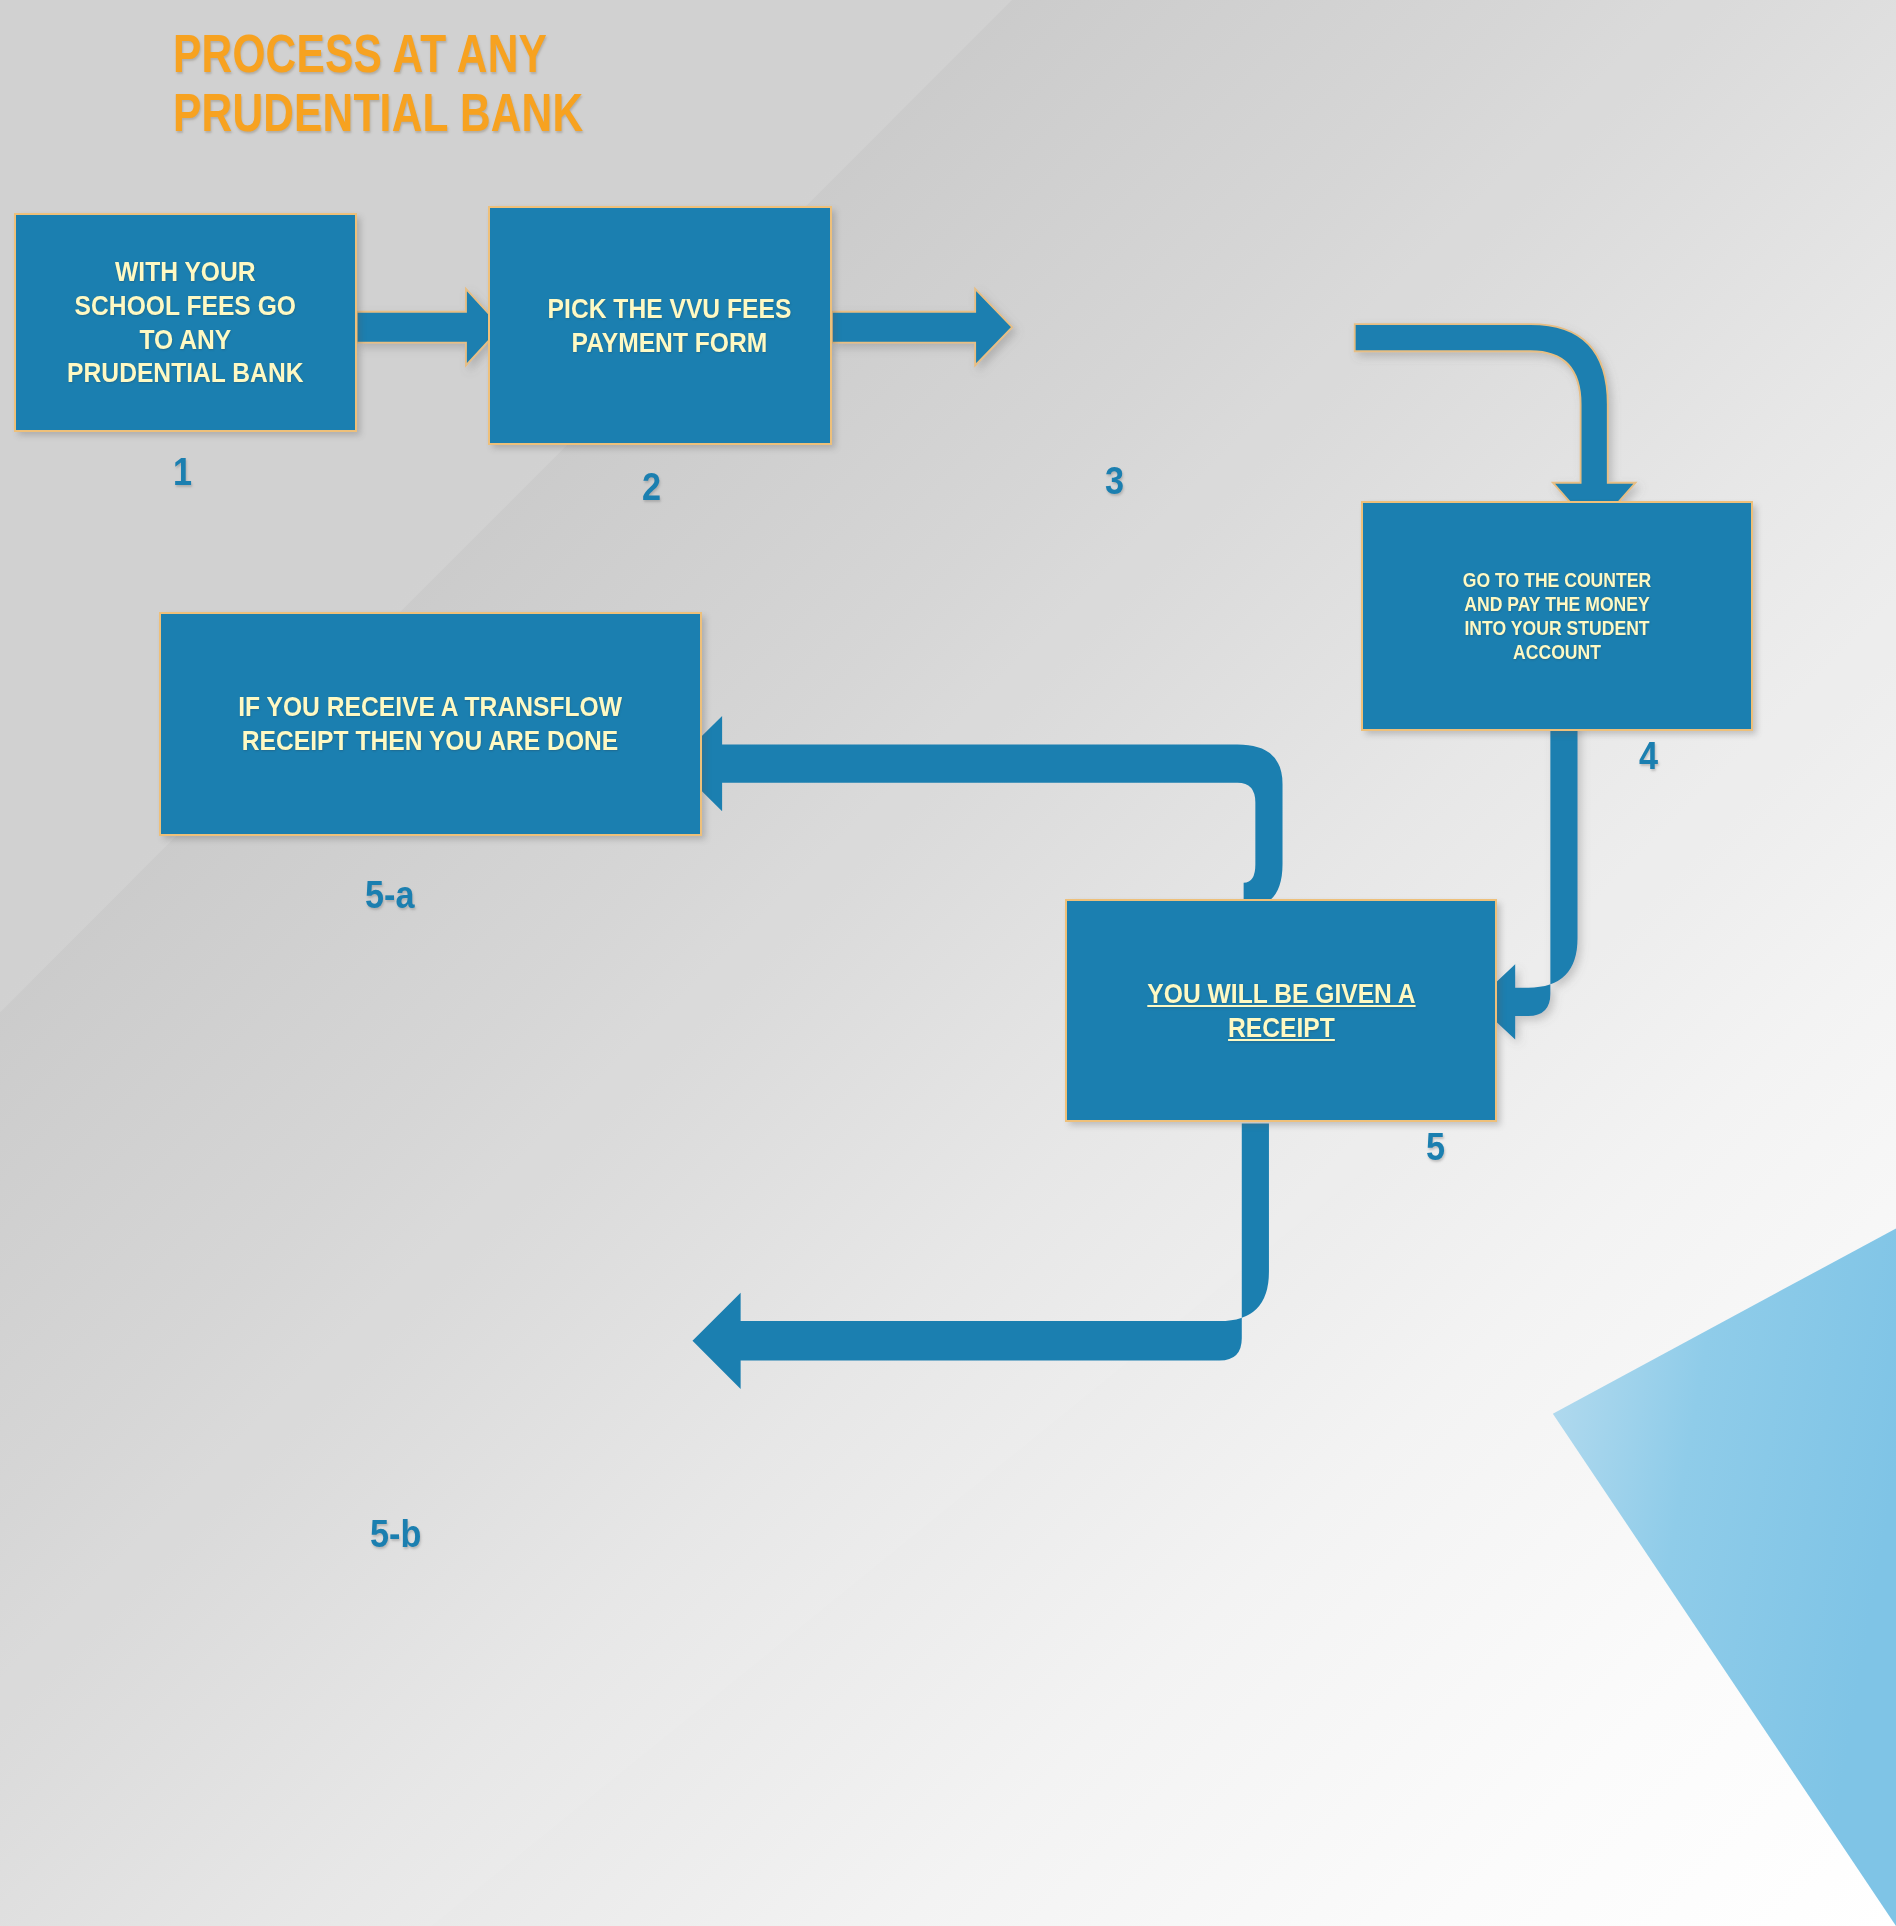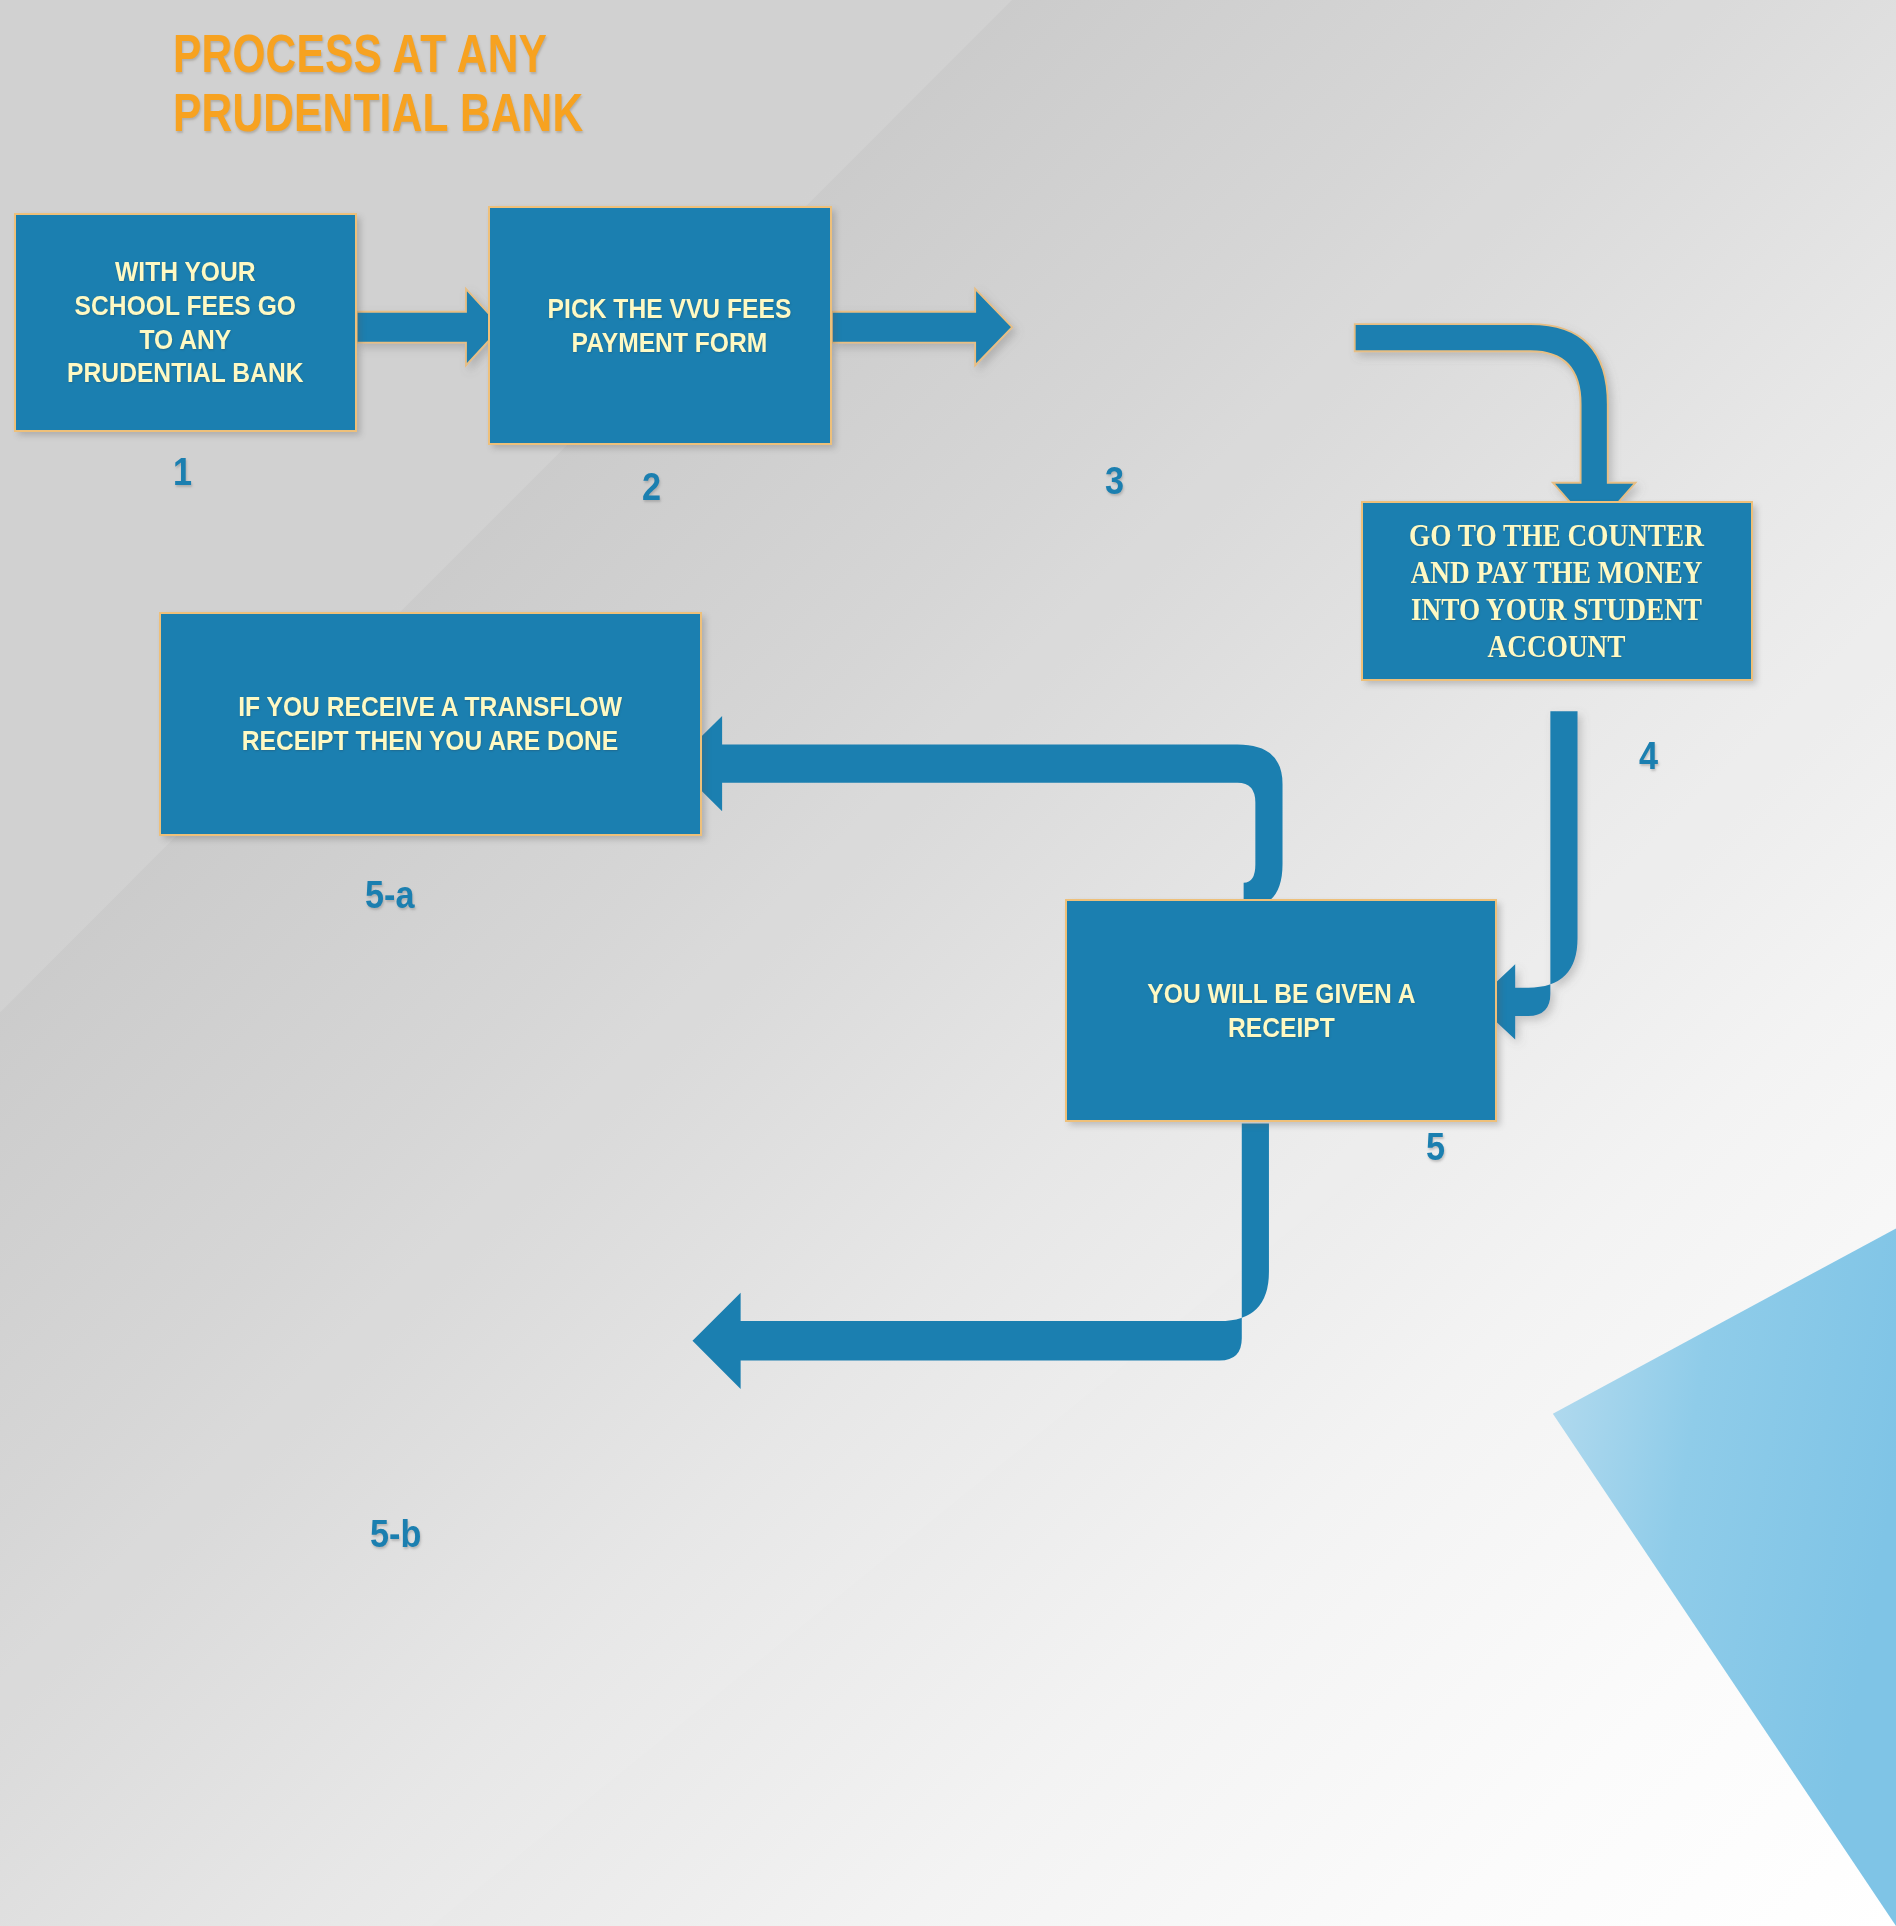--- a/index.html
+++ b/index.html
@@ -150,35 +150,35 @@
   <div class="stepnum" style="left:173px;top:451px;">1</div>
 
   <div class="box" style="left:488px;top:206px;width:344px;height:239px;font-size:28px;padding-left:28px;">
     <span>PICK THE VVU FEES
 PAYMENT FORM</span>
   </div>
   <div class="stepnum" style="left:642px;top:466px;">2</div>
 
   <div class="stepnum" style="left:1105px;top:460px;">3</div>
 
-  <div class="box" style="left:1361px;top:501px;width:392px;height:180px;font-size:31px;font-family:Liberation Serif, serif;">
+  <div class="box" style="left:1361px;top:501px;width:392px;height:230px;font-size:20px;">
     <span>GO TO THE COUNTER
 AND PAY THE MONEY
 INTO YOUR STUDENT
 ACCOUNT</span>
   </div>
   <div class="stepnum" style="left:1639px;top:735px;">4</div>
 
   <div class="box" style="left:159px;top:612px;width:543px;height:224px;font-size:28px;align-items:center;">
     <span>IF YOU RECEIVE A TRANSFLOW
 RECEIPT THEN YOU ARE DONE</span>
   </div>
   <div class="stepnum" style="left:365px;top:874px;">5-a</div>
 
-  <div class="box" style="left:1065px;top:899px;width:432px;height:223px;font-size:28px;">
+  <div class="box" style="left:1065px;top:899px;width:432px;height:223px;font-size:28px;text-decoration:underline;">
     <span>YOU WILL BE GIVEN A
 RECEIPT</span>
   </div>
   <div class="stepnum" style="left:1426px;top:1126px;">5</div>
 
   <div class="stepnum" style="left:370px;top:1513px;">5-b</div>
 
 </div>
 
 

